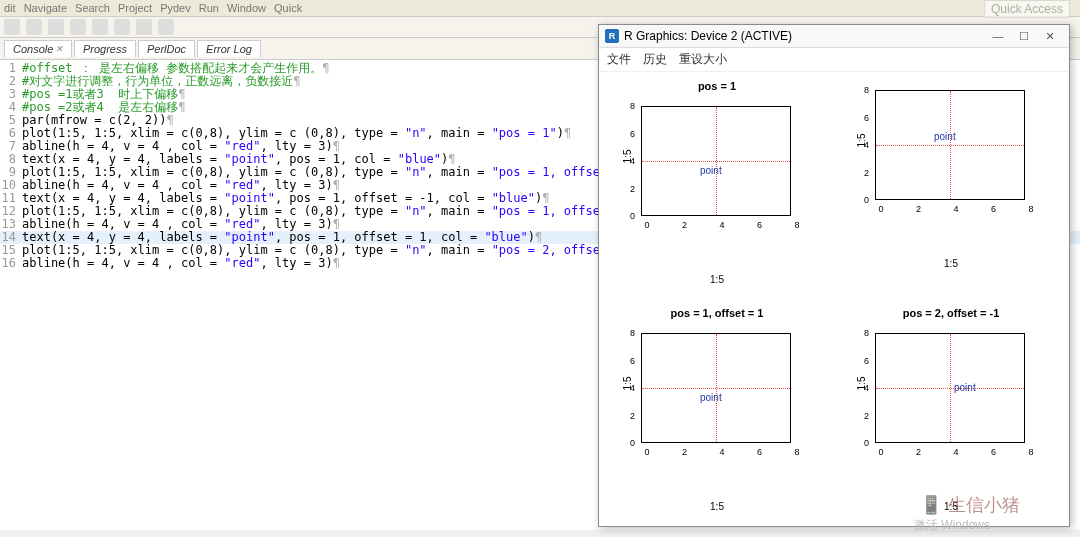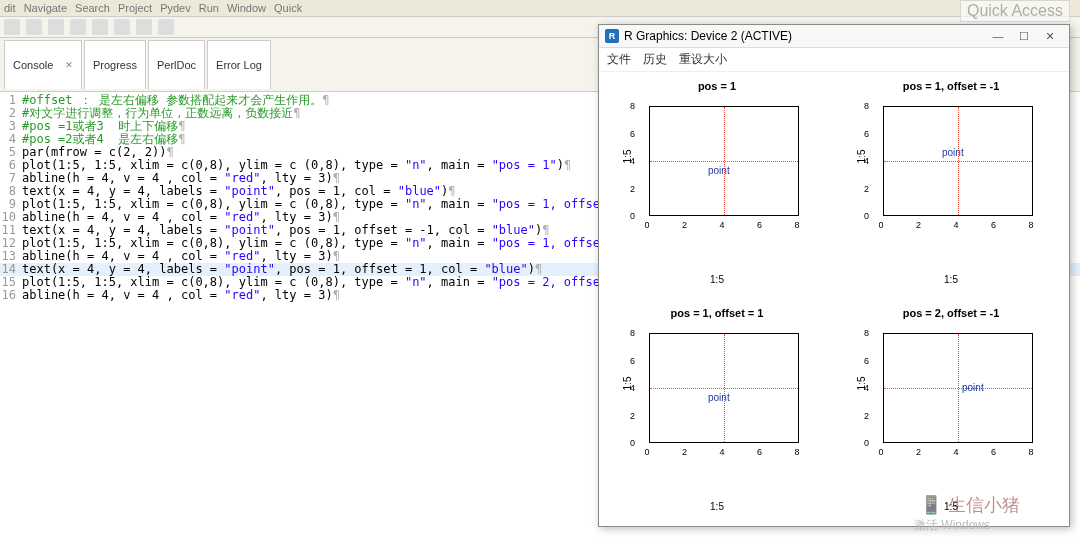--- a/index.html
+++ b/index.html
@@ -2,21 +2,21 @@
 <html><head>
 <meta charset="utf-8">
 <style>
 * { box-sizing: border-box; margin: 0; padding: 0; }
 body { font-family: "Segoe UI", Tahoma, sans-serif; font-size: 11px; background: #f0f0f0; width: 1080px; height: 537px; overflow: hidden; position: relative; }
 .menubar { background: #ece9d8; padding: 2px 4px; border-bottom: 1px solid #ccc; color: #777; }
 .menubar span { margin-right: 8px; cursor: default; }
 .toolbar { background: #f5f3ec; padding: 2px 4px; border-bottom: 1px solid #ccc; display: flex; gap: 6px; align-items: center; }
 .toolbar .tbicon { width: 16px; height: 16px; display: inline-block; background: #ddd; border-radius: 2px; }
 .tabs { background: #f5f3ec; padding: 2px 4px; border-bottom: 1px solid #ccc; display: flex; gap: 2px; }
-.tab { padding: 18px 8px; background: #fff; border: 1px solid #ccc; border-bottom: none; font-size: 11px; color: #333; display: flex; align-items: center; gap: 12px; }
+.tab { padding: 2px 8px; background: #fff; border: 1px solid #ccc; border-bottom: none; font-size: 11px; color: #333; display: flex; align-items: center; gap: 2px; font-style: italic; }
 .tab.active { background: #fff; }
 .tab .x { color: #888; font-size: 9px; }
 .editor { background: #fff; font-family: Consolas, monospace; font-size: 12px; line-height: 13px; padding: 2px 0; height: 470px; overflow: hidden; }
 .line { display: flex; white-space: pre; }
 .gutter { width: 22px; text-align: right; color: #999; padding-right: 6px; user-select: none; flex-shrink: 0; }
 .code { flex: 1; }
 .hl { background: #e4f0fb; }
 .comment { color: #2a9a2a; }
 .str { color: #2a00ff; }
 .marker { color: #b0b0b0; }
@@ -24,31 +24,31 @@
 .rwin-title { background: #f8f8f8; border-bottom: 1px solid #ddd; padding: 4px 6px; display: flex; align-items: center; font-size: 12px; }
 .rwin-title .ricon { width: 14px; height: 14px; background: #1f6fba; border-radius: 2px; margin-right: 5px; display: inline-flex; align-items: center; justify-content: center; color: #fff; font-size: 9px; font-weight: bold; }
 .rwin-title .spacer { flex: 1; }
 .rwin-title .winbtn { width: 26px; text-align: center; color: #555; font-size: 11px; }
 .rwin-menu { padding: 3px 8px; font-size: 12px; color: #333; border-bottom: 1px solid #eee; }
 .rwin-menu span { margin-right: 12px; }
 .plots { display: grid; grid-template-columns: 1fr 1fr; grid-template-rows: 1fr 1fr; padding: 8px 12px; height: 448px; gap: 22px; }
 .plot { position: relative; }
 .plot-title { text-align: center; font-size: 11px; font-weight: bold; margin-bottom: 4px; font-family: Arial, sans-serif; }
 .plot-area { position: relative; height: 160px; width: 200px; margin: 0 auto; }
-.plot-box { position: absolute; top: 10px; left: 32px; width: 150px; height: 110px; border: 1px solid #000; background: #fff; }
+.plot-box { position: absolute; top: 10px; left: 24px; width: 150px; height: 110px; border: 1px solid #000; background: #fff; }
 .cross-h { position: absolute; border-top: 1px dotted #e74c3c; left: 0; right: 0; top: 50%; }
 .cross-v { position: absolute; border-left: 1px dotted #e74c3c; top: 0; bottom: 0; left: 50%; }
 .pt-label { position: absolute; color: #1f3aa8; font-size: 10px; font-family: Arial; }
 .axis-y { position: absolute; left: 20px; top: 10px; height: 110px; font-size: 9px; color: #000; }
 .axis-y div { position: absolute; right: 2px; transform: translateY(-50%); }
 .axis-x { position: absolute; left: 30px; top: 124px; width: 150px; font-size: 9px; color: #000; }
 .axis-x div { position: absolute; transform: translateX(-50%); }
 .ylab { position: absolute; left: 4px; top: 55px; font-size: 10px; transform: rotate(-90deg); transform-origin: center; }
 .xlab { text-align: center; font-size: 10px; margin-top: 18px; }
-.quick { position: absolute; top: 0; right: 10px; background: #fff; border: 1px solid #ccc; padding: 1px 6px; font-size: 16px; color: #888; opacity: 0.6; text-align: center; }
+.quick { position: absolute; top: 0; right: 10px; background: #fff; border: 1px solid #ccc; padding: 1px 6px; font-size: 12px; color: #888; opacity: 0.6; text-align: center; }
 .watermark { position: absolute; bottom: 20px; right: 60px; color: #7f1d1d; font-size: 18px; opacity: 0.5; font-family: "Microsoft YaHei", sans-serif; }
 .activate { position: absolute; bottom: 3px; right: 90px; color: #bbb; font-size: 12px; }
 </style>
 </head>
 <body>
 
 <div class="menubar"><span>dit</span><span>Navigate</span><span>Search</span><span>Project</span><span>Pydev</span><span>Run</span><span>Window</span><span>Quick</span></div>
 <div class="toolbar">
   <span class="tbicon"></span>
   <span class="tbicon"></span>
@@ -125,21 +125,20 @@
             <div style="left: 37.5px;">2</div>
             <div style="left: 75px;">4</div>
             <div style="left: 112.5px;">6</div>
             <div style="left: 150px;">8</div>
           </div>
           <div class="ylab">1:5</div>
         </div>
         <div class="xlab">1:5</div>
       </div>
       <div class="plot">
-        <div class="plot-title">pos = 1, offset = -1</div>
         <div class="plot-area">
           <div class="plot-box">
             <div class="cross-h"></div>
             <div class="cross-v"></div>
             <div class="pt-label" style="left: 58px; top: 40px;">point</div>
           </div>
           <div class="axis-y">
             <div style="top: 110px;">0</div>
             <div style="top: 82.5px;">2</div>
             <div style="top: 55px;">4</div>

